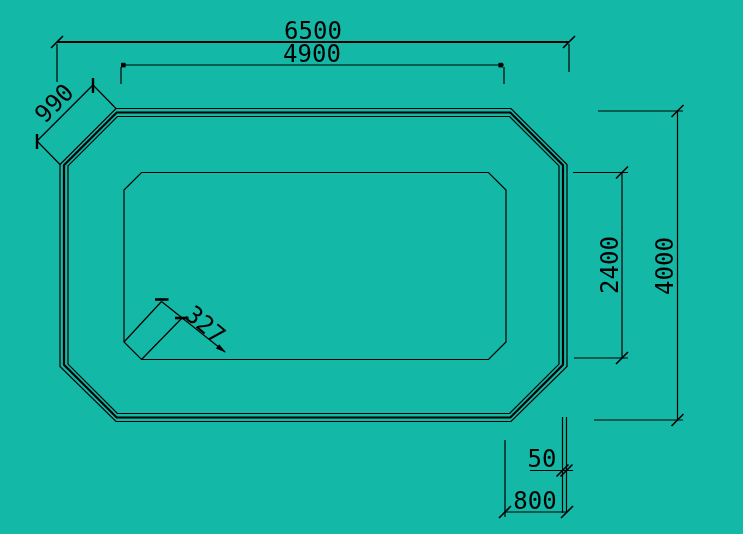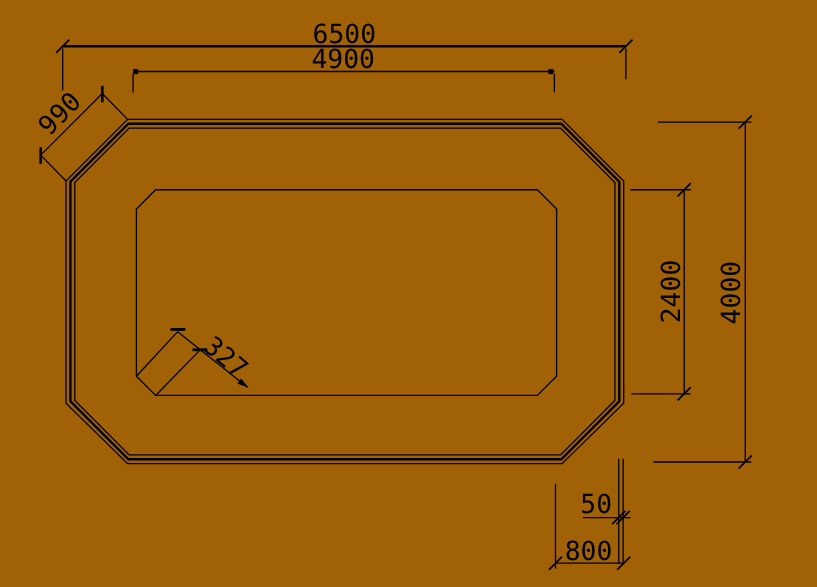--- a/index.html
+++ b/index.html
@@ -4,21 +4,21 @@
 <style>
   html, body {
     margin: 0;
     padding: 0;
     background: #ffffff;
   }
   .canvas-wrap {
     position: relative;
     width: 743px;
     height: 534px;
-    background: #a16207;
+    background: #14b8a6;
     overflow: hidden;
   }
   svg {
     display: block;
   }
   .dim-text {
     font-family: "DejaVu Sans Mono", "Liberation Mono", monospace;
     font-size: 24px;
     fill: #000000;
     stroke: none;

